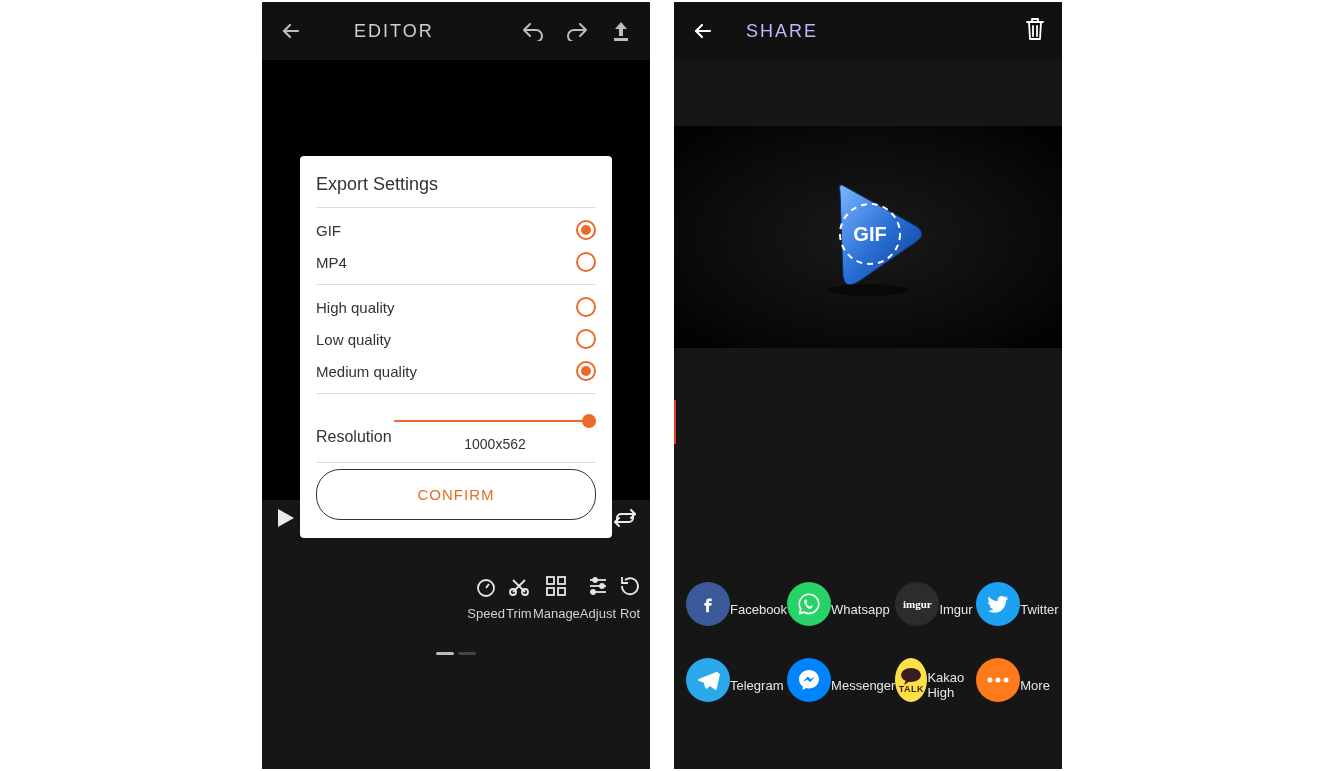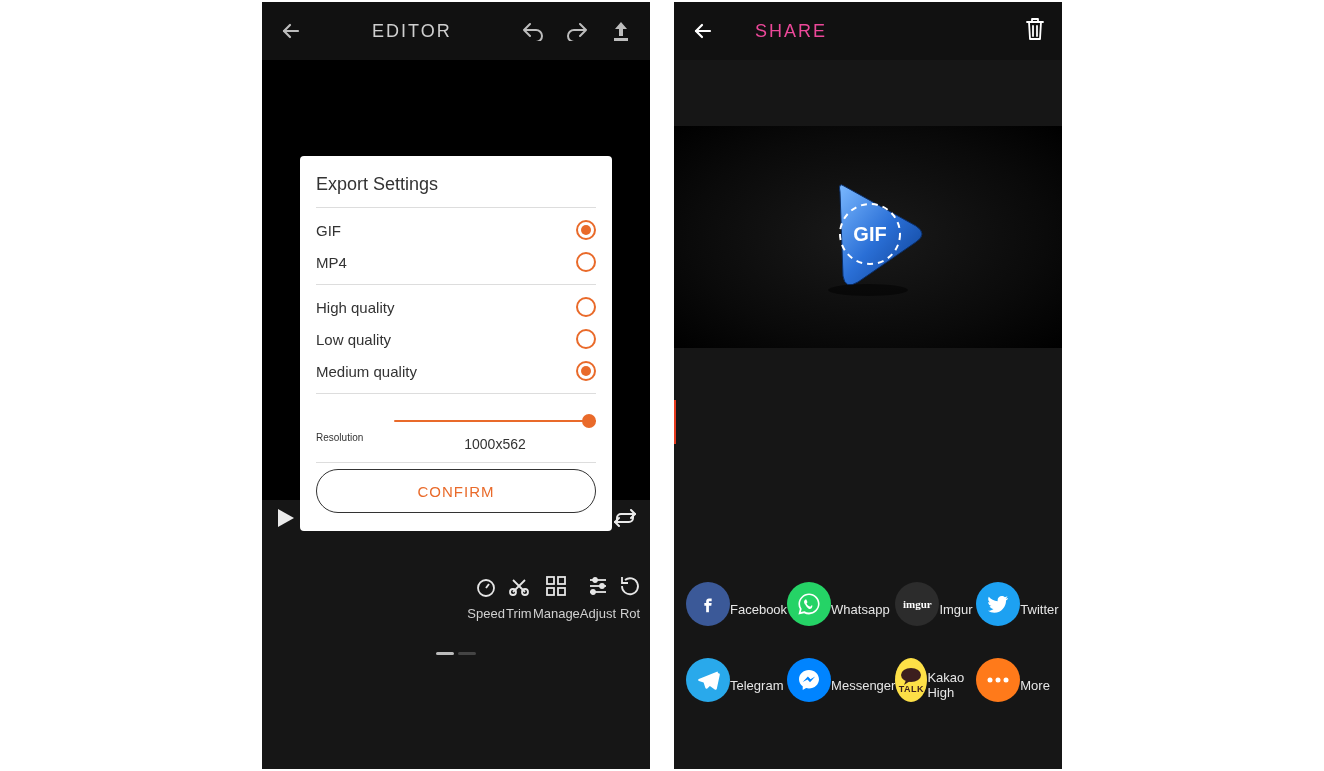--- a/index.html
+++ b/index.html
@@ -34,21 +34,21 @@
     align-items: center;
     padding: 0 16px;
     color: #bdbdbd;
     background: #111111;
   }
   .topbar .title {
     flex: 0 0 auto;
     font-size: 18px;
     letter-spacing: 2px;
     color: #cfcfcf;
-    margin-left: 68px;
+    margin-left: 50px;
   }
   .topbar .spacer { flex: 1; }
   .topbar .ico {
     width: 26px; height: 26px;
     display: flex; align-items: center; justify-content: center;
     margin-left: 18px;
     color: #bdbdbd;
   }
   .topbar .ico.first { margin-left: 0; }
   .preview-area {
@@ -141,21 +141,21 @@
     background: #e96a2a;
     border-radius: 50%;
   }
   .res-row {
     display: flex;
     align-items: center;
     padding: 10px 0 4px 0;
   }
   .res-label-col {
     flex: 0 0 78px;
-    font-size: 10px;
+    font-size: 16px;
     color: #333;
     padding-top: 12px;
   }
   .res-right {
     flex: 1;
     display: flex; flex-direction: column; align-items: stretch;
   }
   .slider {
     position: relative;
     height: 14px;
@@ -179,33 +179,33 @@
     color: #333;
   }
   .checkbox {
     width: 18px; height: 18px;
     border: 2.5px solid #e96a2a;
     border-radius: 2px;
   }
   .confirm-btn {
     border: 1.5px solid #333;
     border-radius: 24px;
-    height: 44px;
+    height: 51px;
     display: flex; align-items: center; justify-content: center;
     font-size: 15px;
     letter-spacing: 1px;
     color: #e96a2a;
     font-weight: 500;
     cursor: pointer;
   }
 
   
   .topbar.share .title {
-    color: #ec4899;
-    margin-left: 39px;
+    color: #c4b5fd;
+    margin-left: 30px;
     text-align: right;
   }
   .topbar.share .del {
     margin-left: auto;
     color: #fff;
   }
   .share-preview {
     position: absolute;
     top: 124px;
     left: 0; right: 0;

